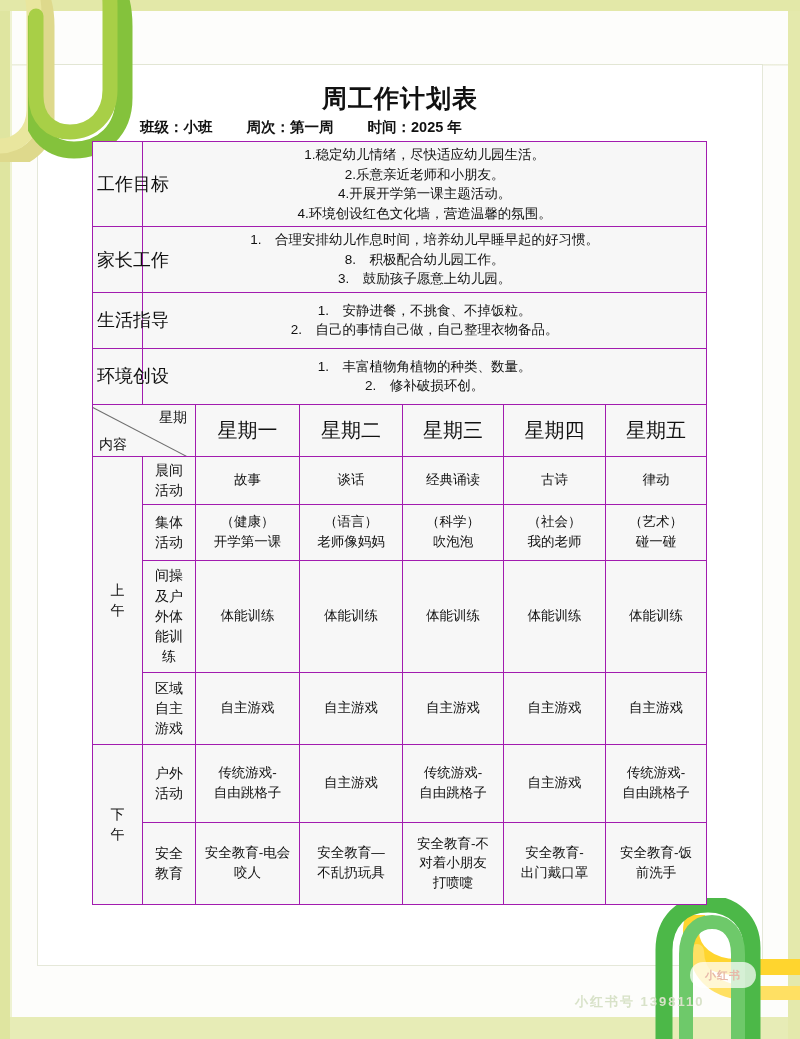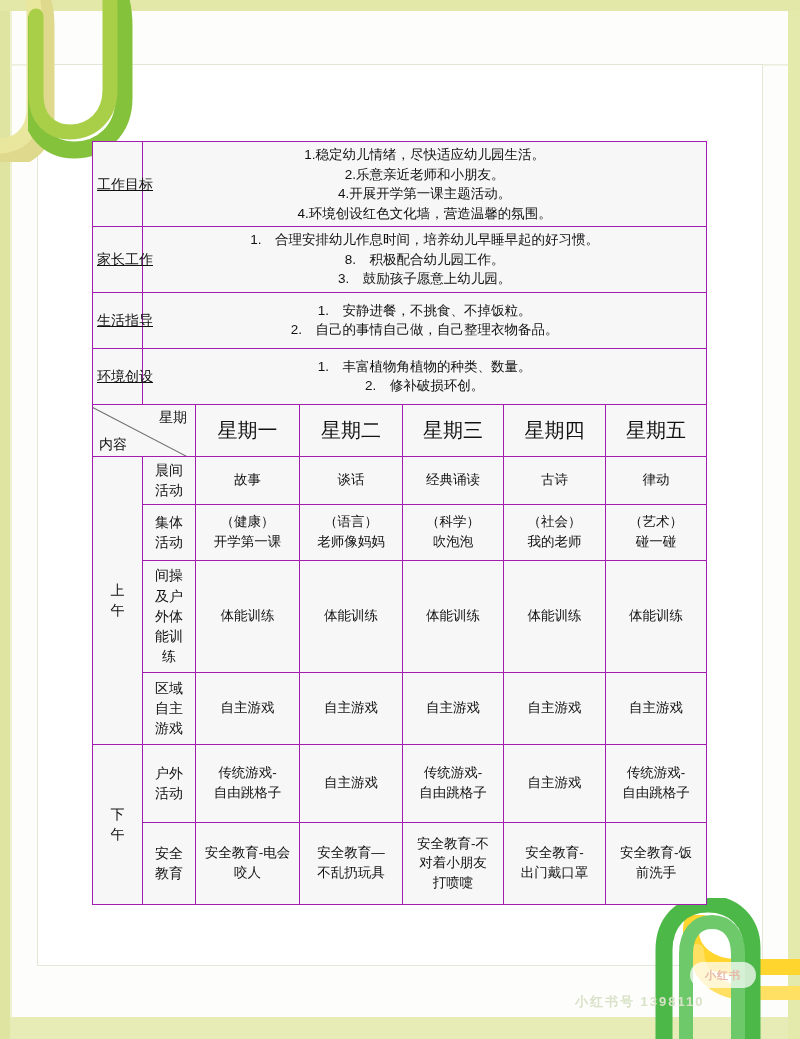--- a/index.html
+++ b/index.html
@@ -71,21 +71,21 @@
     color:#111;
   }
   #plan td {
     border:1px solid #a21caf;
     padding:3px 4px;
     text-align:center;
     vertical-align:middle;
     line-height:1.45;
   }
   #plan td.outer { border-width:1.6px; }
-  .lbl { font-size:14px; white-space:nowrap;text-decoration:underline; }
+  .lbl { font-size:18px; white-space:nowrap; }
   .body-cell { text-align:left; padding:6px 6px 6px 12px; font-size:13.5px; }
   .body-cell .li { white-space:nowrap; }
 
   
   .diag {
     position:relative; height:52px; padding:0;
   }
   .diag .dline {
     position:absolute; left:0; top:0; width:100%; height:100%;
     overflow:hidden;
@@ -156,21 +156,33 @@
 
 <div class="clip" style="left:628px; top:898px;">
   <svg width="190" height="150" viewBox="0 0 190 150">
     <path d="M36 148 L36 52 C36 24 54 6 80 6 C106 6 124 24 124 50 L124 150" fill="none" stroke="#4cb848" stroke-width="17" stroke-linecap="round"></path>
     <path d="M58 150 L58 56 C58 36 68 24 84 24 C100 24 110 36 110 56 L110 150" fill="none" stroke="#6ec96a" stroke-width="14" stroke-linecap="round"></path>
   </svg>
 </div>
 
 <div id="sheet">
 
-
+  <div id="title">周工作计划表</div>
+
+  <div id="meta">
+    <span class="mi">
+      <span>班级：</span><span class="mv">小班</span>
+    </span>
+    <span class="mi">
+      <span>周次：</span><span class="mv">第一周</span>
+    </span>
+    <span class="mi">
+      <span>时间：</span><span class="mv">2025 年</span>
+    </span>
+  </div>
 
   <table id="plan">
     <colgroup>
       <col style="width:50px">
       <col style="width:53px">
       <col style="width:104px">
       <col style="width:103px">
       <col style="width:101px">
       <col style="width:102px">
       <col style="width:101px">

